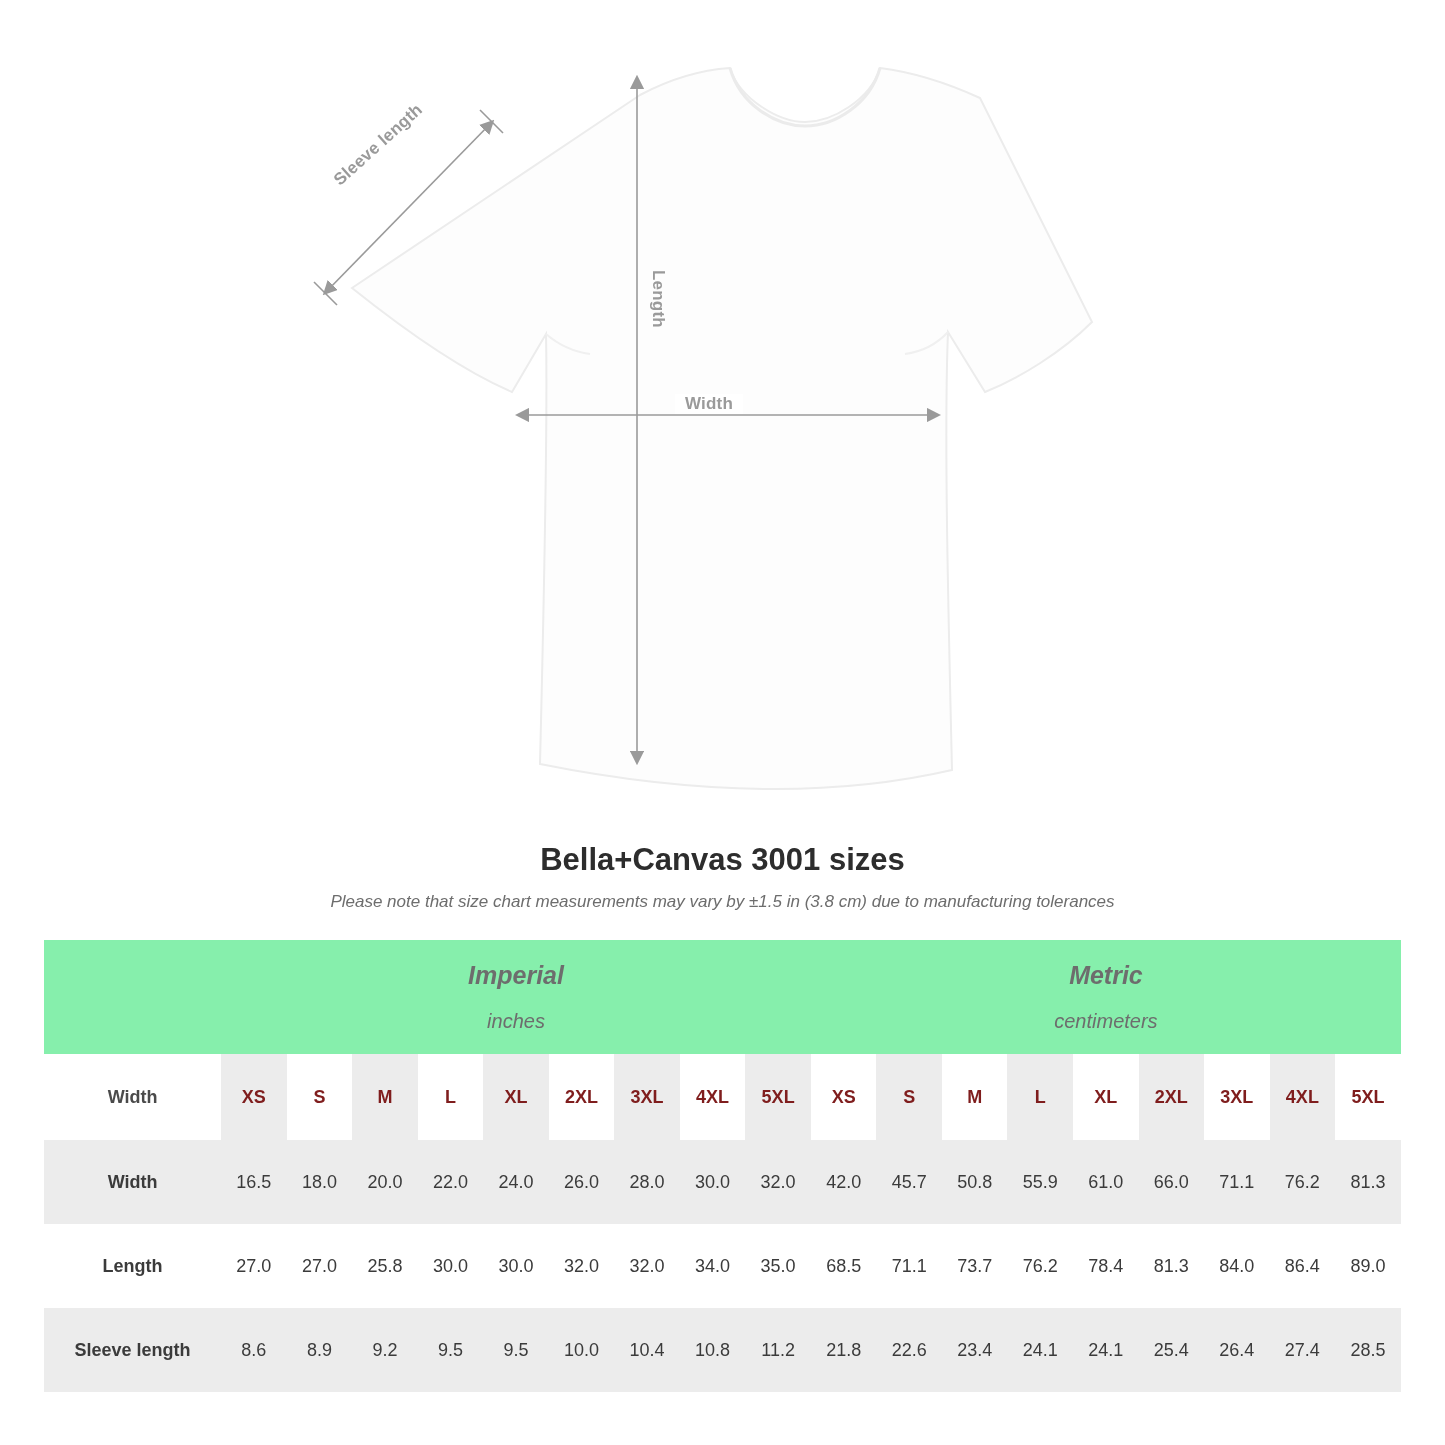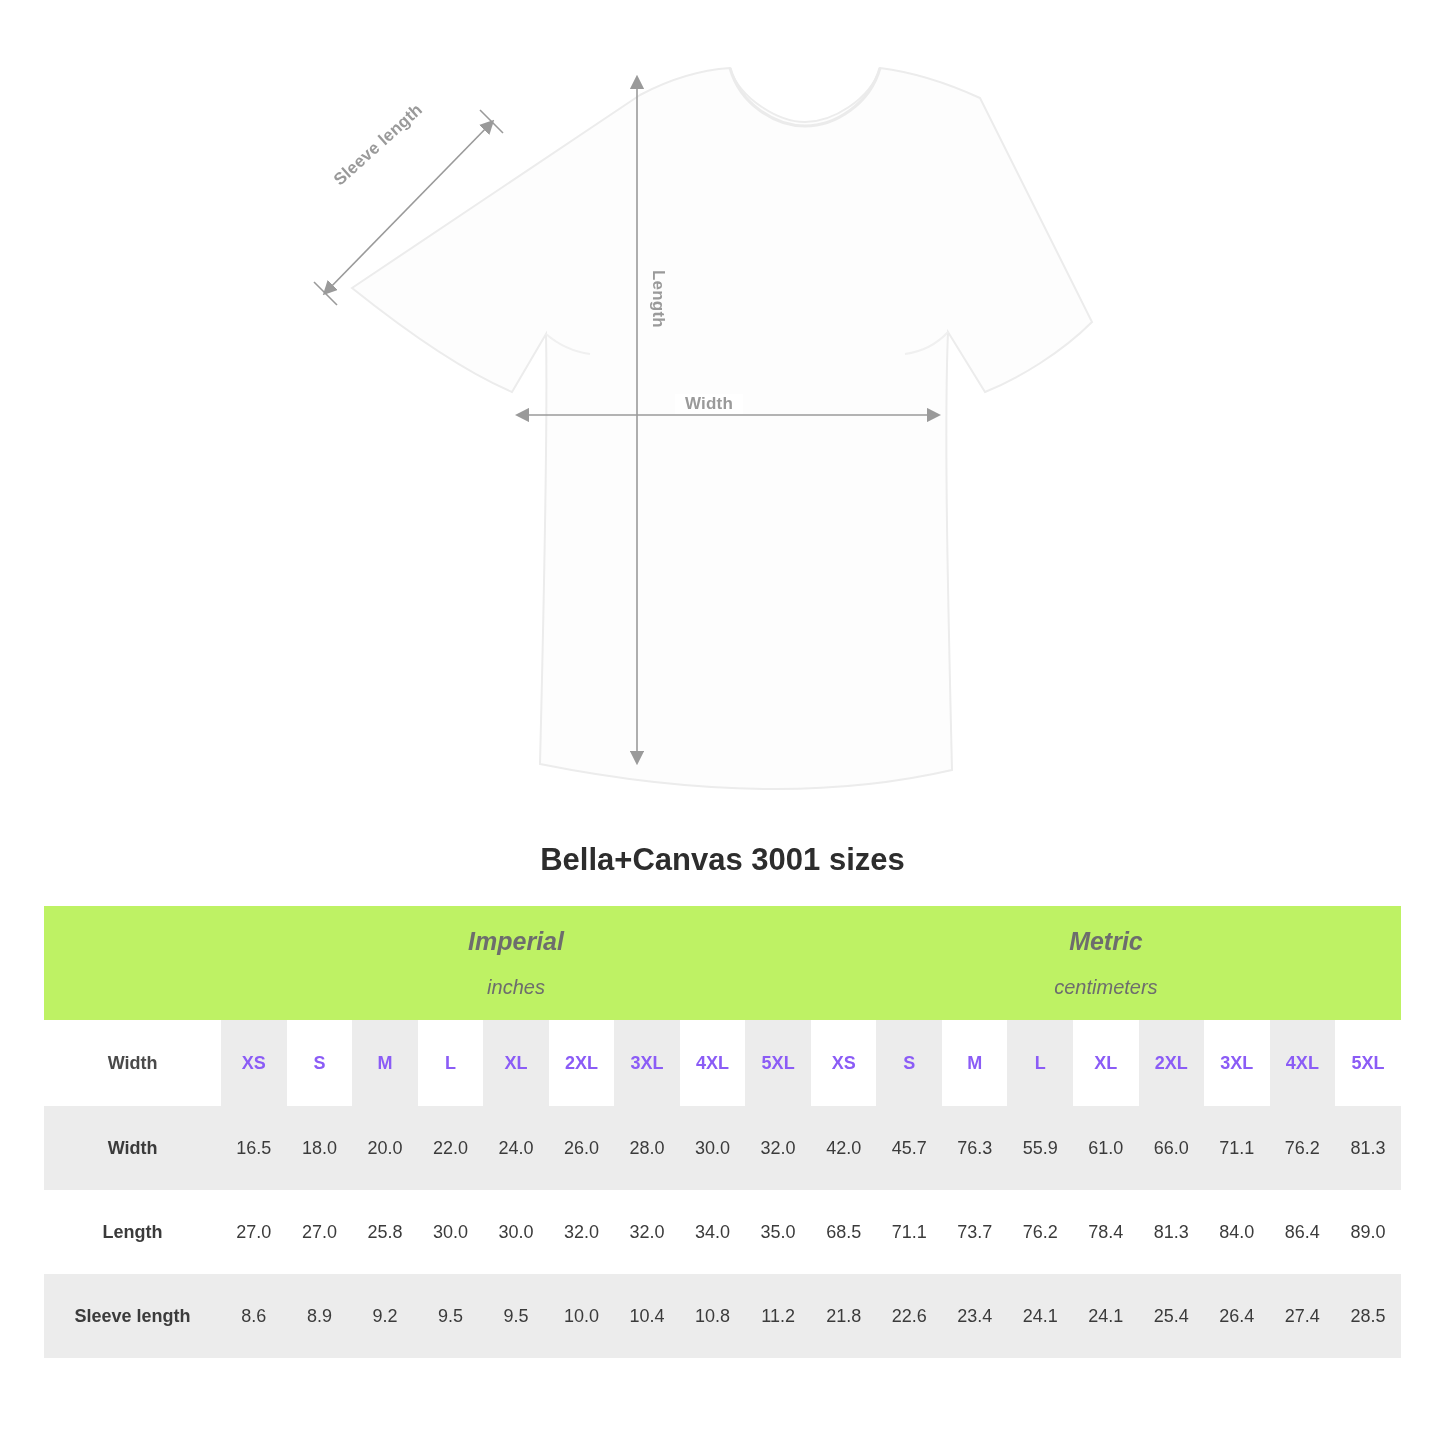--- a/index.html
+++ b/index.html
@@ -84,21 +84,21 @@
     table-layout: fixed;
   }
   table.size-table td,
   table.size-table th {
     border: none;
     text-align: center;
     vertical-align: middle;
   }
   .sys-header td {
     height: 112px;
-    background: #bef264;
+    background: #86efac;
   }
   .sys-name {
     display: block;
     font-size: 25px;
     font-style: italic;
     font-weight: bold;
     color: #6d6d6d;
     line-height: 1.15;
   }
   .sys-unit {
@@ -110,21 +110,21 @@
   }
   .row-head {
     font-size: 18px;
     font-weight: bold;
     color: #4a4a4a;
     width: 177px;
   }
   .col-head {
     font-size: 18px;
     font-weight: bold;
-    color: #8b5cf6;
+    color: #7f1d1d;
   }
   .data-row td {
     height: 82px;
     font-size: 18px;
     color: #3b3b3b;
   }
   .head-row td {
     height: 84px;
   }
   .band-light { background: #ffffff; }
@@ -178,20 +178,21 @@
       <line x1="314" y1="282" x2="337" y2="305" stroke="#9a9a9a" stroke-width="1.6"></line>
     </svg>
 
     <div class="dim-label label-sleeve">Sleeve length</div>
     <div class="dim-label label-length">Length</div>
     <div class="dim-label label-width">Width</div>
   </div>
 
   <div class="title-block">
     <h1 class="chart-title">Bella+Canvas 3001 sizes</h1>
+    <p class="chart-note">Please note that size chart measurements may vary by ±1.5 in (3.8 cm) due to manufacturing tolerances</p>
   </div>
 
   <div class="table-wrap">
     <table class="size-table">
       <colgroup>
         <col style="width:177px">
         <col span="18" style="width:65.5px">
       </colgroup>
       <tbody>
         <tr class="sys-header">
@@ -234,21 +235,21 @@
           <td>18.0</td>
           <td>20.0</td>
           <td>22.0</td>
           <td>24.0</td>
           <td>26.0</td>
           <td>28.0</td>
           <td>30.0</td>
           <td>32.0</td>
           <td>42.0</td>
           <td>45.7</td>
-          <td>76.3</td>
+          <td>50.8</td>
           <td>55.9</td>
           <td>61.0</td>
           <td>66.0</td>
           <td>71.1</td>
           <td>76.2</td>
           <td>81.3</td>
         </tr>
 
         <tr class="data-row band-light">
           <td class="row-head">Length</td>

